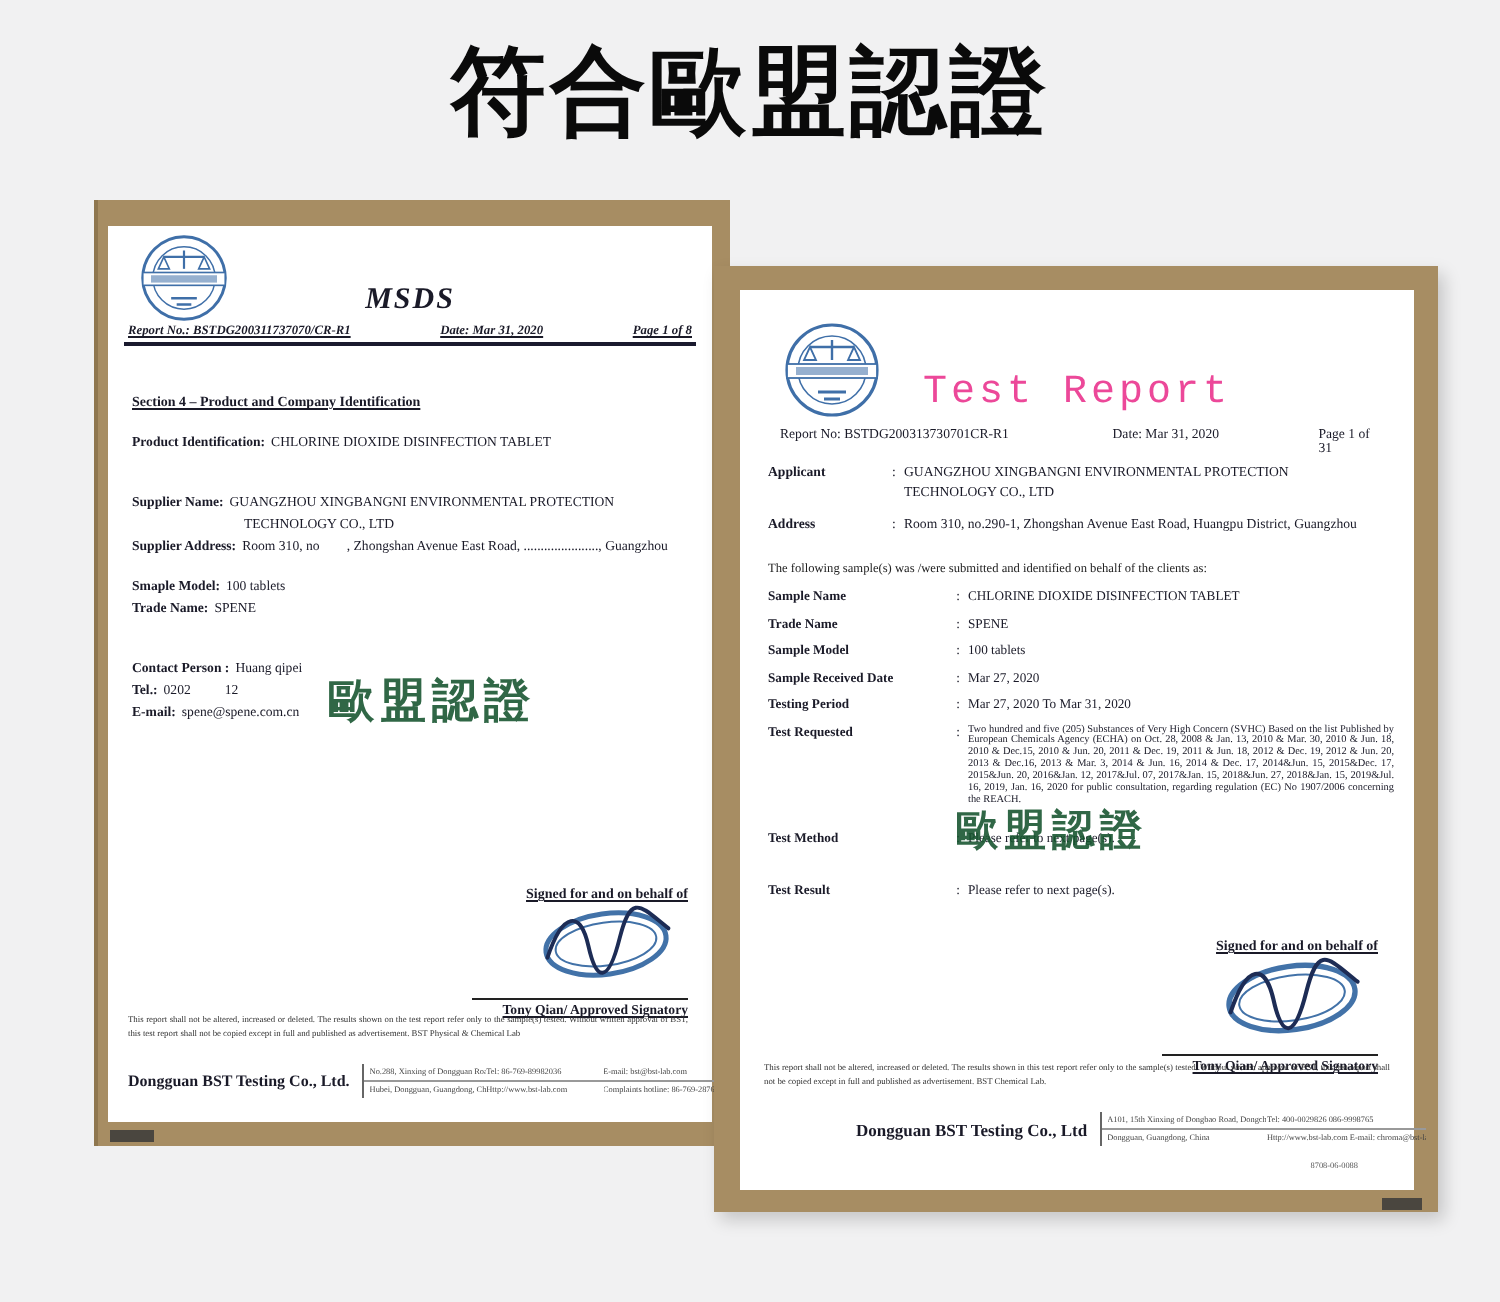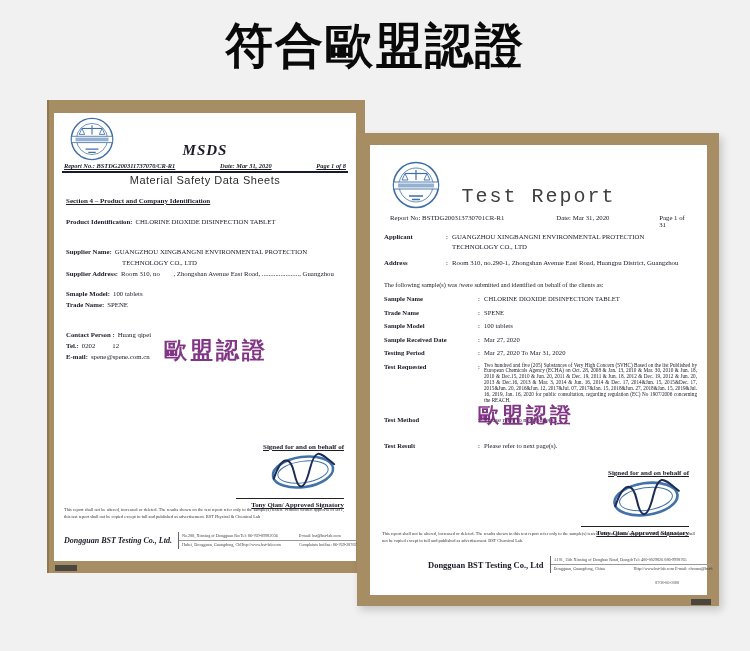--- a/index.html
+++ b/index.html
@@ -29,21 +29,21 @@
     box-shadow:3px 4px 8px rgba(0,0,0,0.18);
   }
   .corner-tab { position:absolute; background:#4a463f; }
   .tab-left-bottom { left:6px; bottom:2px; width:22px; height:6px; }
   .tab-right-bottom { right:8px; bottom:1px; width:20px; height:6px; }
   .paper { position:relative; width:100%; height:100%; background:#ffffff; }
 
   
   .seal { position:absolute; }
   .watermark {
-    position:absolute; color:#701a75; font-weight:700;
+    position:absolute; color:#14532d; font-weight:700;
     font-family:"Liberation Sans", sans-serif;
     letter-spacing:3px; opacity:0.88; white-space:nowrap;text-align:right;
   }
   .signed-block { position:absolute; text-align:right;text-decoration:underline; }
   .signed-label { font-weight:700; font-size:7px; }
   .sig-rule { border-top:1px solid #222; width:108px; margin:1px 0 2px auto; }
   .signatory { font-weight:700; font-size:6.8px; }
   .disclaimer {
     position:absolute; font-size:4.4px; line-height:1.55; color:#333;
     text-align:justify;
@@ -83,27 +83,27 @@
   .mline { line-height:11px; }
   .flab { font-weight:700; margin-right:3px; }
   .fval { white-space:pre-wrap; }
   .gap-lg { margin-top:9px; }
   .gap-xl { margin-top:19px; }
   .indent { margin-left:56px; }
   .wm-left { left:110px; top:222px; font-size:23px; }
   .signed-left { top:330px; right:12px; }
   .disc-left { bottom:40px; left:10px; right:12px; }
   .foot-left { bottom:12px; left:10px; right:10px; }
-  .foot-left .company { font-size:8px;font-style:italic; }
+  .foot-left .company { font-size:8px; }
 
   
   .tr-title {
     position:absolute; top:40px; left:0; right:0; text-align:center;
     font-family:"Liberation Mono", monospace; font-size:20px;
-    letter-spacing:2px; color:#404040;
+    letter-spacing:2px; color:#ec4899;
   }
   .tr-header {
     position:absolute; top:69px; left:20px; right:14px;
     display:flex; font-size:6.8px;
   }
   .tr-header .h1 { width:168px; } .tr-header .h2 { width:104px; }
   .tr-apps { position:absolute; top:87px; left:14px; right:12px; font-size:6.8px; }
   .arow { display:flex; line-height:10px; }
   .alab { width:58px; font-weight:700; flex:none; }
   .acol { width:10px; flex:none; text-align:center; }
@@ -148,21 +148,20 @@
     </svg>
 
     <div class="msds-title">MSDS</div>
 
     <div class="msds-header">
       <span>Report No.: BSTDG200311737070/CR-R1</span>
       <span>Date: Mar 31, 2020</span>
       <span>Page 1 of 8</span>
     </div>
 
-    <div class="msds-subtitle">Material Safety Data Sheets</div>
     <div class="msds-section">Section 4 – Product and Company Identification</div>
 
     <div class="msds-fields">
       <div class="mline">
         <span class="flab">Product Identification:</span><span class="fval">CHLORINE DIOXIDE DISINFECTION TABLET</span>
       </div>
       <div class="mline gap-xl">
         <span class="flab">Supplier Name:</span><span class="fval">GUANGZHOU XINGBANGNI ENVIRONMENTAL PROTECTION</span>
       </div>
       <div class="mline indent">

